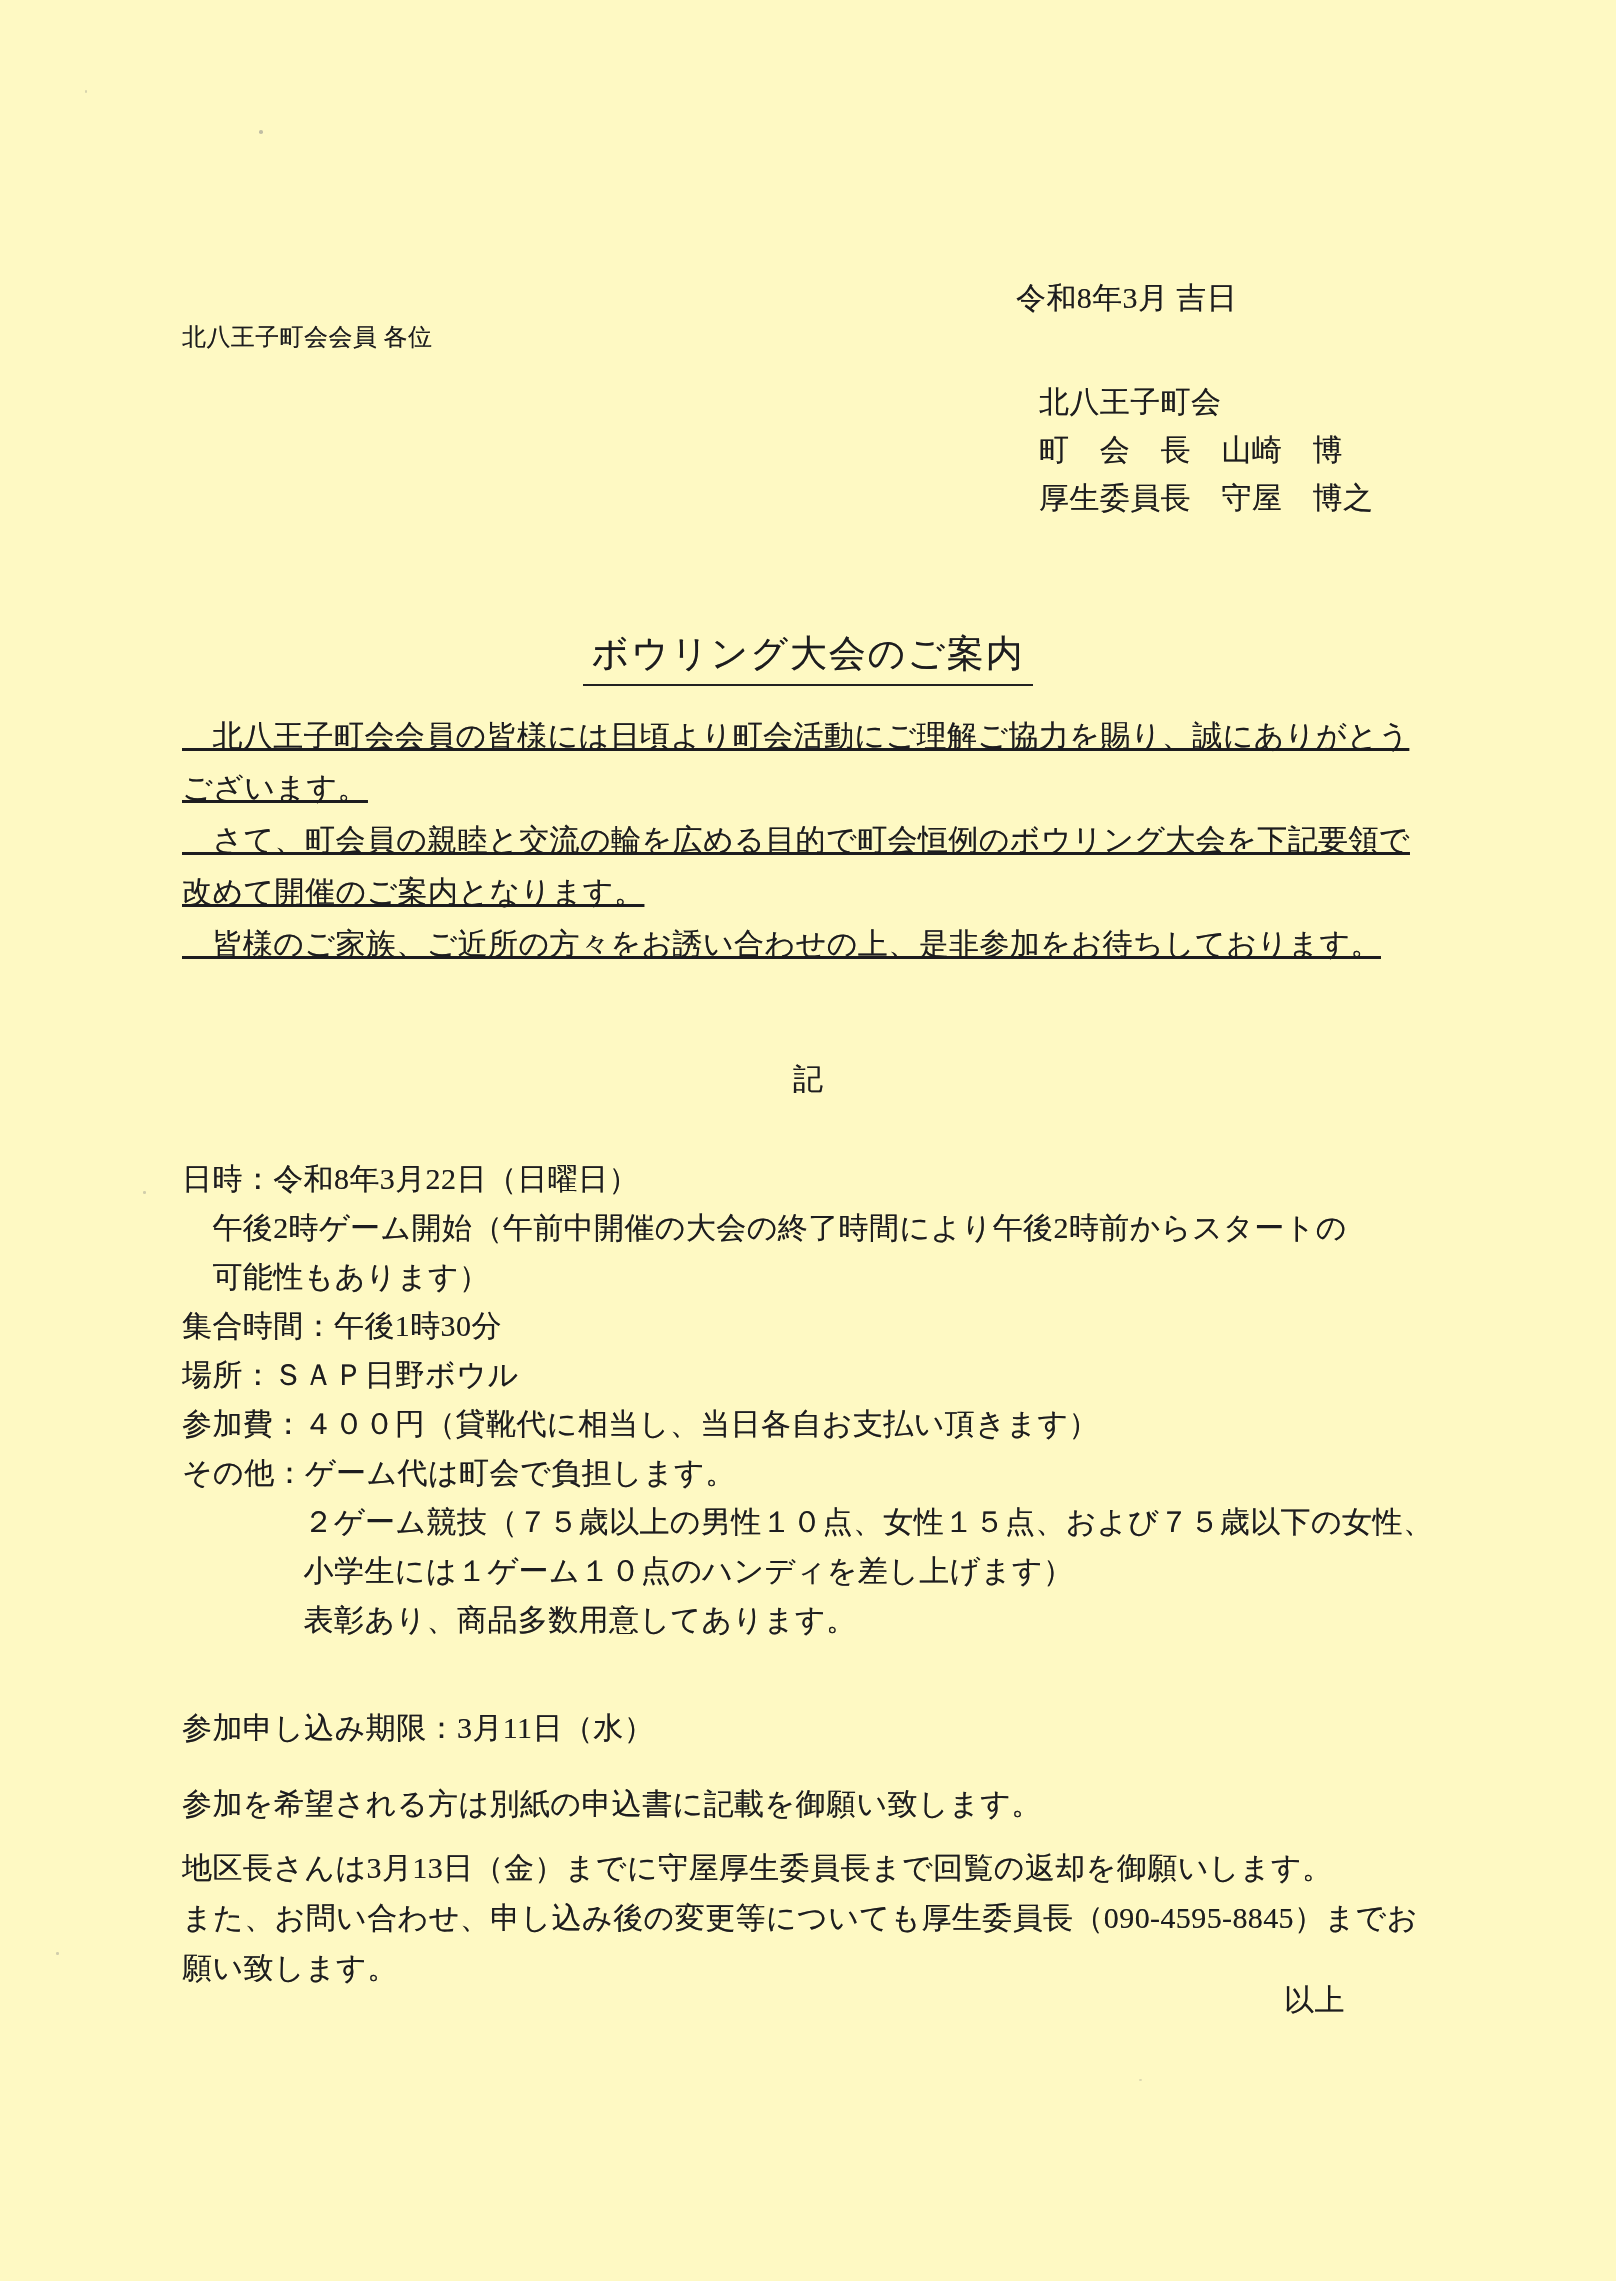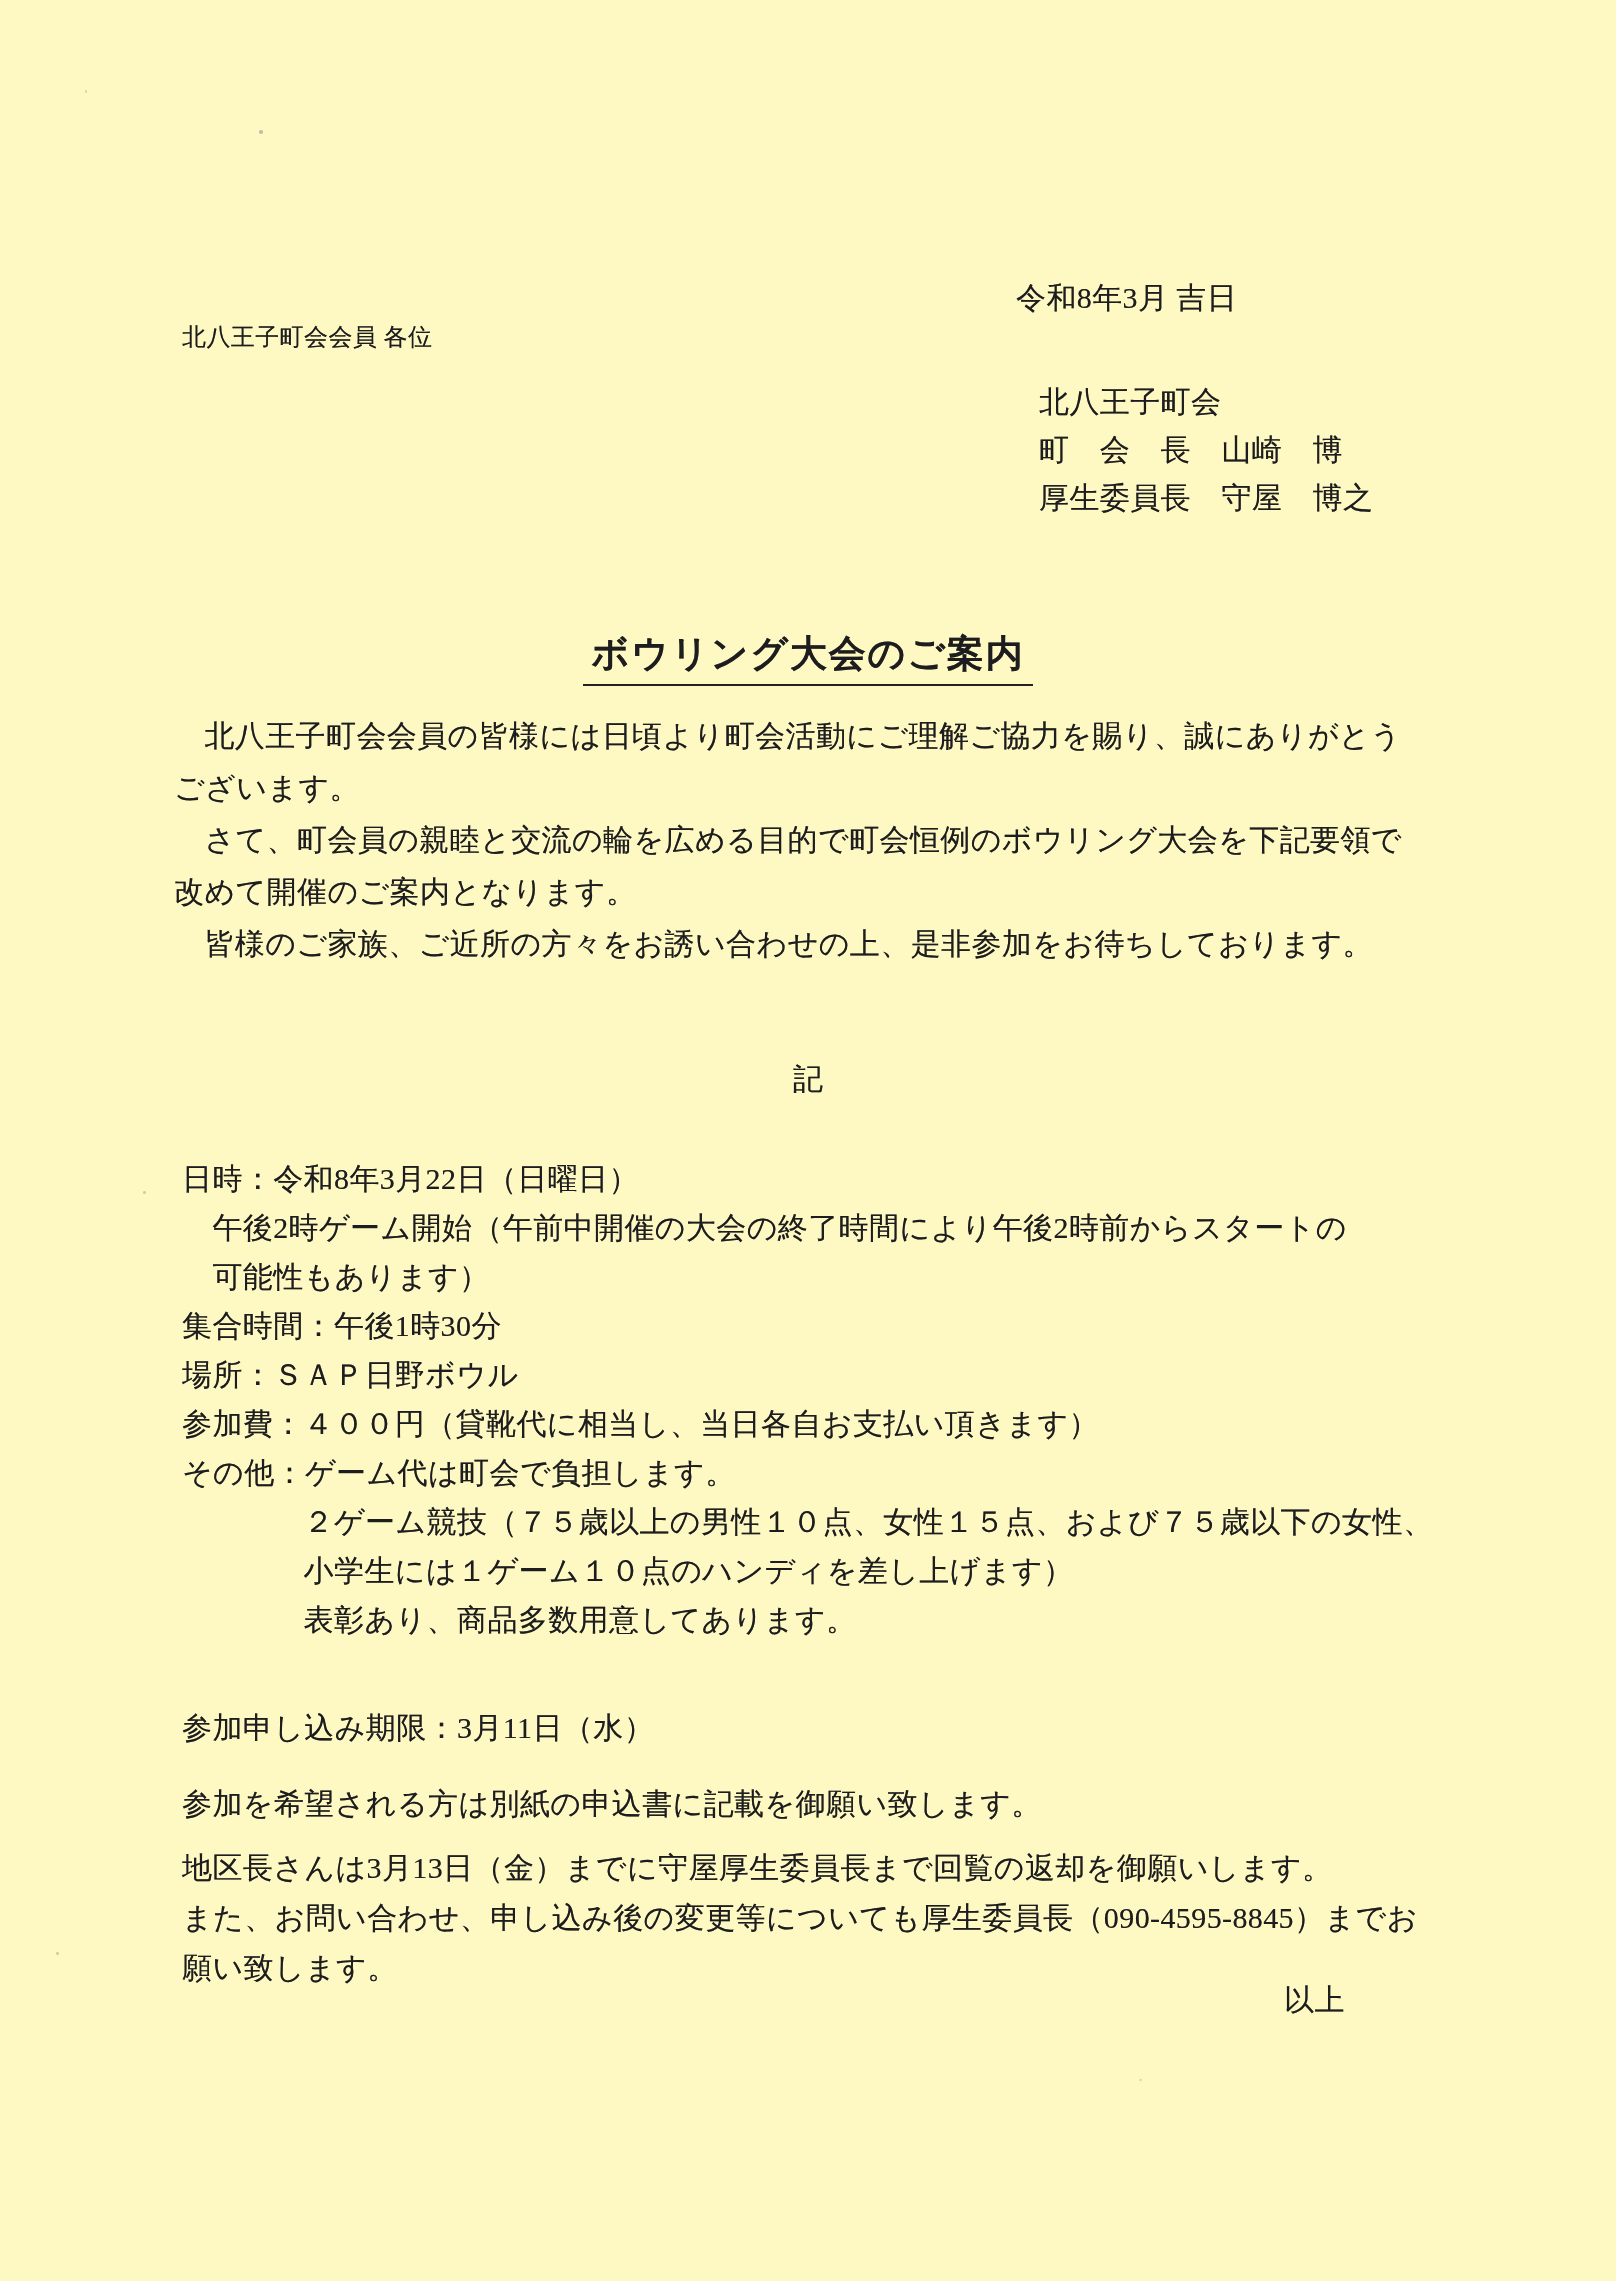--- a/index.html
+++ b/index.html
@@ -28,26 +28,26 @@
   .sender    { top: 378px; left: 1039px; }
   .sender div { line-height: 48px; }
   .title-wrap {
     position: absolute;
     top: 629px; left: 0; width: 100%;
     text-align: center;
   }
   .title {
     display: inline-block;
     font-size: 37px;
-    font-weight: bold;
+    font-weight: normal;
     letter-spacing: 1.8px;
     padding: 0 9px 5.3px 9px;
     border-bottom: 2.7px solid #222;
   }
-  .greeting  { top: 710px;  left: 174px; }
+  .greeting  { top: 710px;  left: 182px; text-decoration: underline; }
   .greeting div { line-height: 52px; }
   .ki-wrap {
     position: absolute;
     top: 1059px; left: 0; width: 100%;
     text-align: center;
   }
   .ki { display: inline-block; letter-spacing: 0; }
   .details   { top: 1154px; left: 182px; }
   .details div { line-height: 49px; }
   .deadline  { position: absolute; top: 1688px; left: 182px; margin-top: 20px; }

